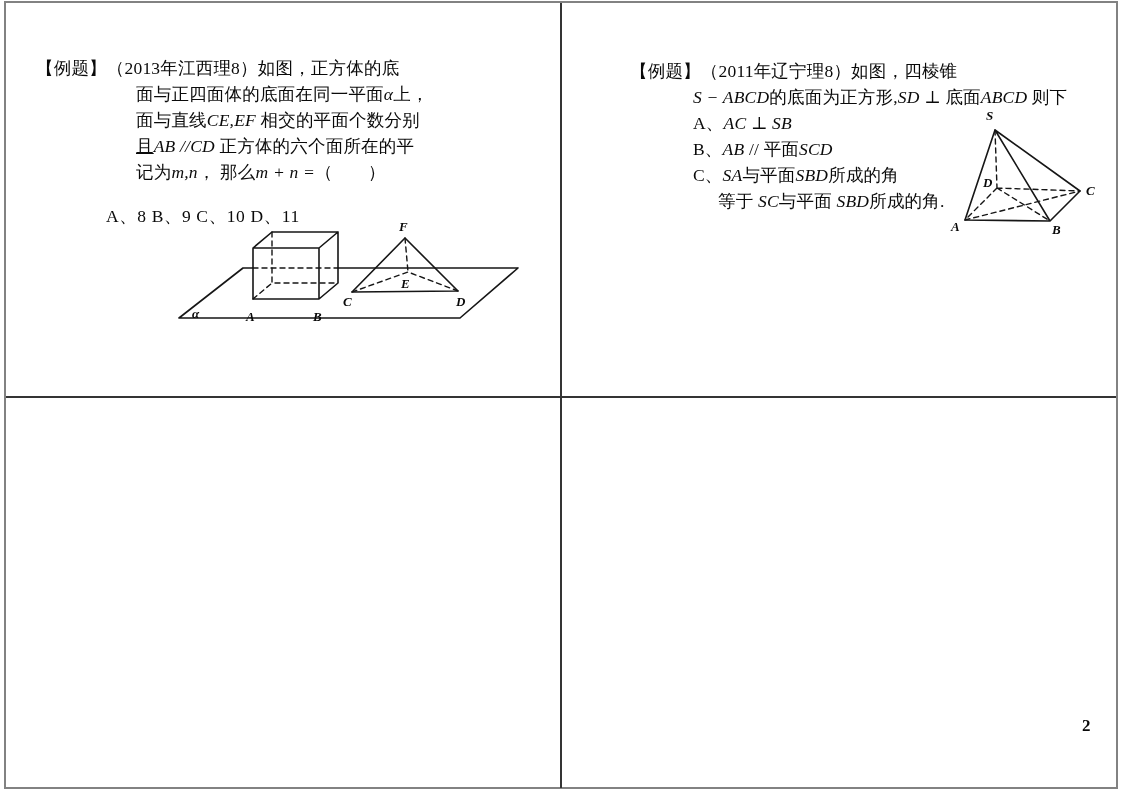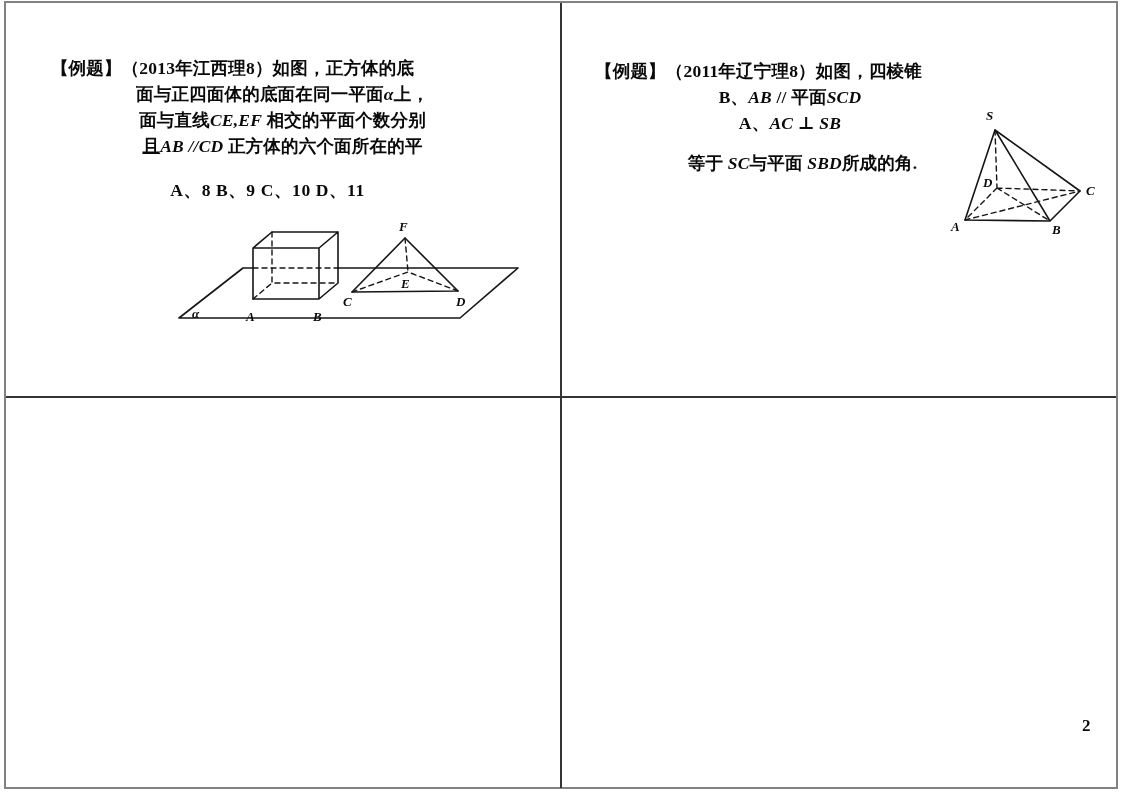--- a/index.html
+++ b/index.html
@@ -7,29 +7,29 @@
     width:1122px;height:793px;position:relative;background:#ffffff;
     font-family:"Liberation Serif","DejaVu Serif",serif;color:#0a0a0a;overflow:hidden;
   }
   .frame{
     position:absolute;left:4px;top:1px;width:1114px;height:788px;
     border:2px solid #828282;box-sizing:border-box;background:#fff;
   }
   .vdiv{position:absolute;left:560px;top:3px;width:2px;height:785px;background:#343434;}
   .hdiv{position:absolute;left:6px;top:396px;width:1110px;height:2px;background:#343434;}
   .problem{
-    position:absolute;font-weight:bold;font-size:17.5px;line-height:26px;
-    white-space:nowrap;letter-spacing:0.2px;text-align:center;
+    position:absolute;font-weight:normal;font-size:17.5px;line-height:26px;
+    white-space:nowrap;letter-spacing:0.2px;
   }
   .p1{left:36px;top:55px;}
   .p1 .ind{margin-left:100px;}
   .p1 .opts{margin-left:70px;margin-top:18px;letter-spacing:0.6px;}
-  .p2{left:595px;top:58px;}
+  .p2{left:630px;top:58px;}
   .p2 .ind{margin-left:63px;}
-  .p2 .ind2{margin-left:88px;margin-top:14px;}
+  .p2 .ind2{margin-left:88px;}
   .m{font-style:italic;}
   .ul{text-decoration:underline;}
   .fig{position:absolute;}
   .fig1{left:172px;top:218px;}
   .fig2{left:943px;top:104px;}
   svg text{
     font-family:"Liberation Serif","DejaVu Serif",serif;
     font-weight:bold;font-style:italic;font-size:13px;fill:#0a0a0a;
   }
   .solid{fill:none;stroke:#161616;stroke-width:1.6;stroke-linejoin:round;stroke-linecap:round;}
@@ -49,20 +49,23 @@
   </div>
   <div class="ind">
     <span>面与正四面体的底面在同一平面</span><span class="m">α</span><span>上，</span>
   </div>
   <div class="ind">
     <span>面与直线</span><span class="m">CE,EF</span><span> 相交的平面个数分别</span>
   </div>
   <div class="ind">
     <span class="ul">且</span><span class="m">AB //CD</span><span> 正方体的六个面所在的平</span>
   </div>
+  <div class="ind">
+    <span>记为</span><span class="m">m,n</span><span>， 那么</span><span class="m">m + n =</span><span>（　　）</span>
+  </div>
   <div class="opts">
     <span>A、8  B、9  C、10 D、11</span>
   </div>
 </div>
 
 <svg class="fig fig1" width="360" height="110" viewBox="0 0 360 110">
 
   <path class="solid" d="M7,100 L288,100 L346,50 M71,50 L7,100 M71,50 L81,50 M166,50 L346,50"></path>
   <path class="dash" d="M81,50 L166,50"></path>
 
@@ -78,24 +81,30 @@
   <text x="284" y="88">D</text>
   <text x="229" y="70">E</text>
   <text x="227" y="13">F</text>
 </svg>
 
 <div class="problem p2">
   <div>
     <span>【例题】（2011年辽宁理8）如图，四棱锥</span>
   </div>
   <div class="ind">
+    <span class="m">S − ABCD</span><span>的底面为正方形,</span><span class="m">SD</span><span> ⊥ 底面</span><span class="m">ABCD</span><span> 则下</span>
+  </div>
+  <div class="ind">
+    <span>A、</span><span class="m">AC ⊥ SB</span>
+  </div>
+  <div class="ind">
     <span>B、</span><span class="m">AB</span><span> // 平面</span><span class="m">SCD</span>
   </div>
   <div class="ind">
-    <span>A、</span><span class="m">AC ⊥ SB</span>
+    <span>C、</span><span class="m">SA</span><span>与平面</span><span class="m">SBD</span><span>所成的角</span>
   </div>
   <div class="ind2">
     <span>等于 </span><span class="m">SC</span><span>与平面 </span><span class="m">SBD</span><span>所成的角.</span>
   </div>
 </div>
 
 <svg class="fig fig2" width="172" height="132" viewBox="0 0 172 132">
   <path class="solid" d="M52,26 L22,116 M52,26 L107,117 M52,26 L137,87 M22,116 L107,117 L137,87"></path>
   <path class="dash" d="M52,26 L54,84 M54,84 L22,116 M54,84 L137,87 M22,116 L137,87 M54,84 L107,117"></path>
   <text x="43" y="16">S</text>

